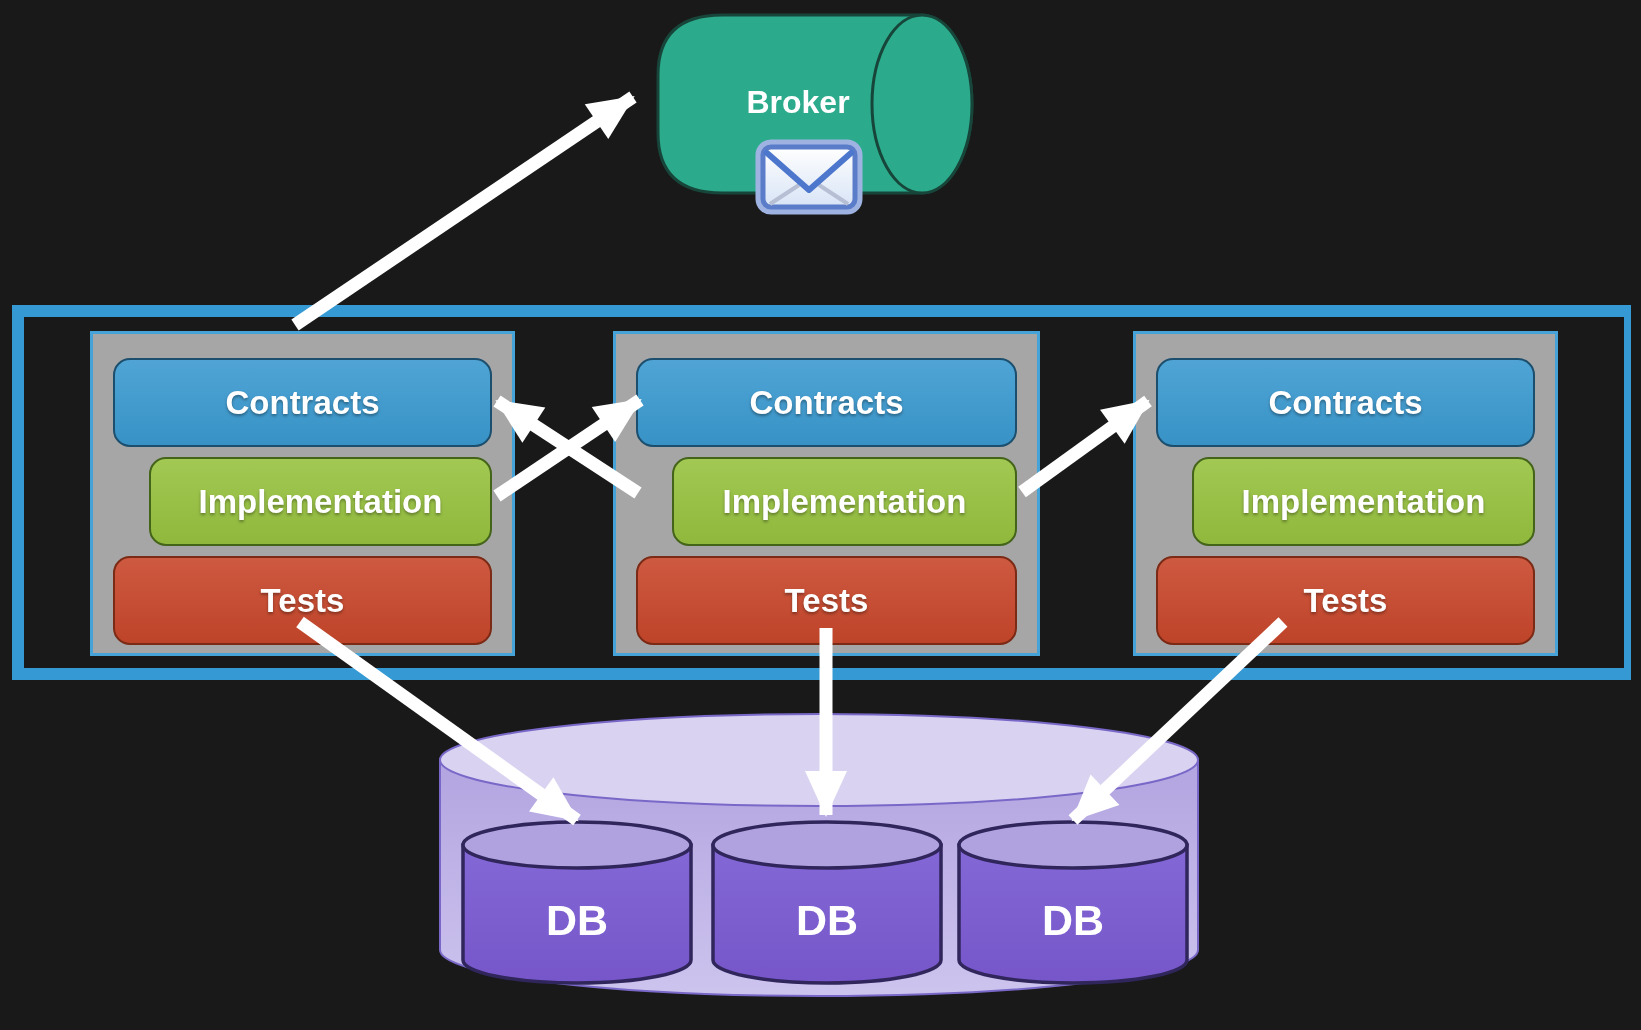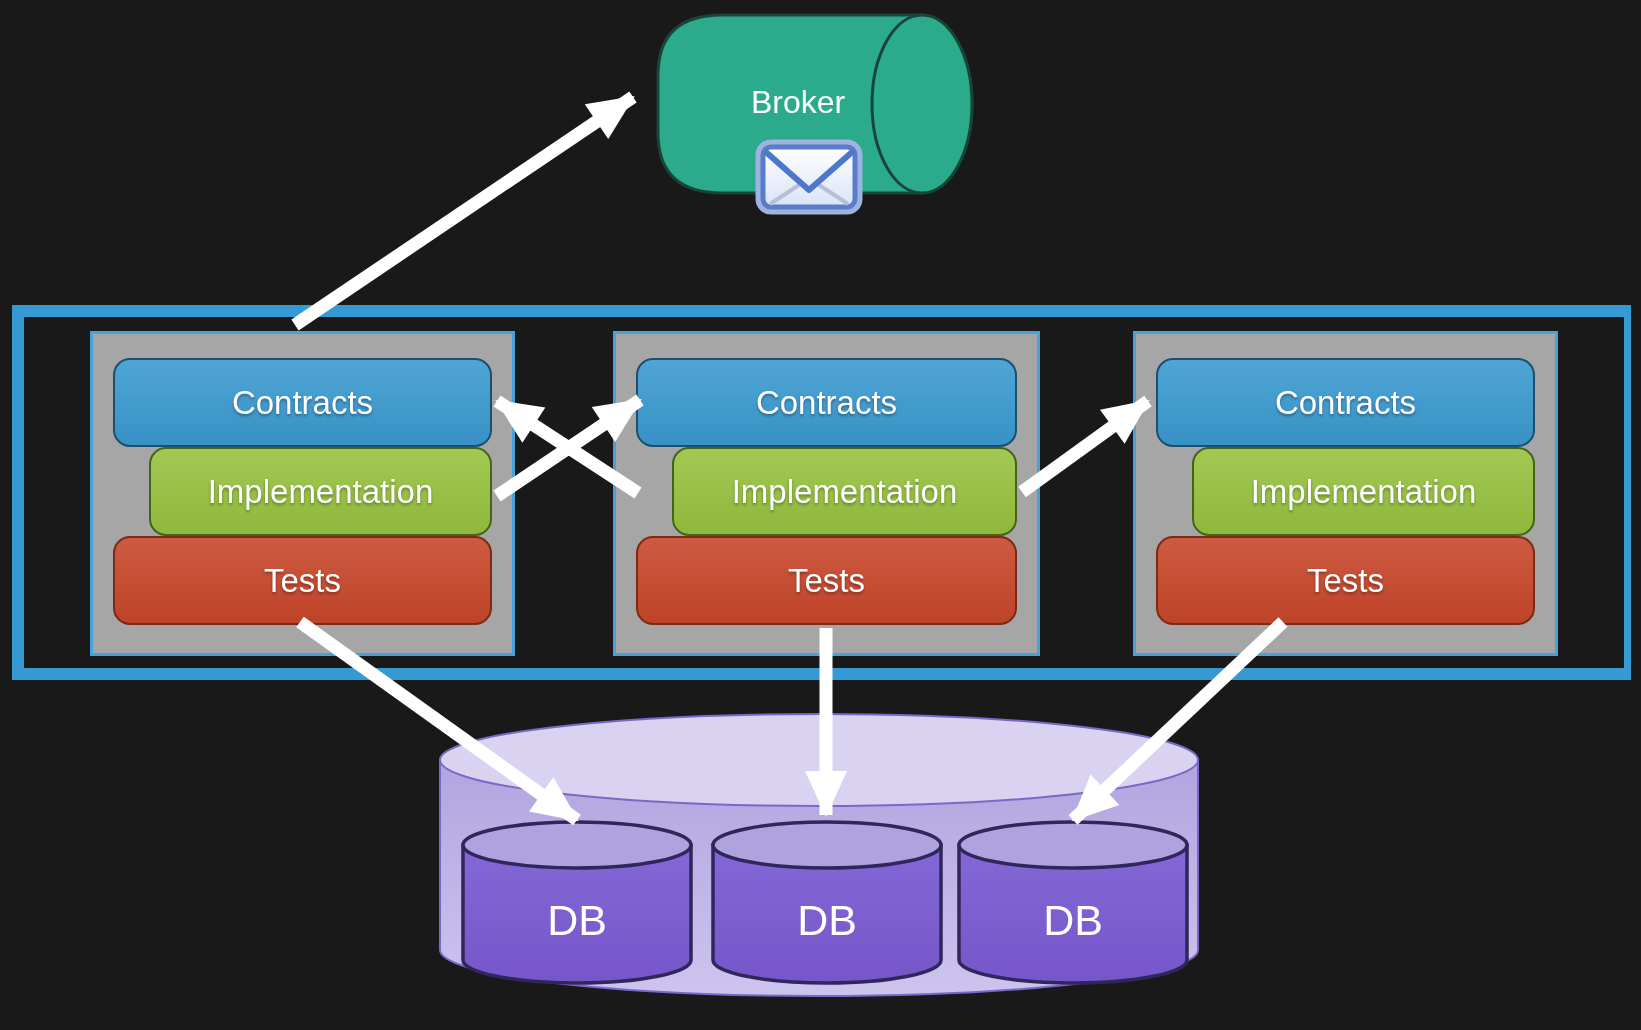--- a/index.html
+++ b/index.html
@@ -1,31 +1,32 @@
 <!DOCTYPE html>
 <html><head>
 <meta charset="utf-8">
 <style>
   html,body{margin:0;padding:0;background:#191919;}
   .canvas{
     position:relative;width:1631px;height:1030px;overflow:hidden;
     background:#191919;
     font-family:"Liberation Sans", sans-serif;
+    font-weight:bold;
   }
   
   .boundary{
     position:absolute;left:12px;top:305px;width:1624px;height:375px;
     border:12px solid #3599d3;box-sizing:border-box;background:transparent;
   }
   
   .service-box{
     position:absolute;top:331px;width:425px;height:325px;
     background:#a6a6a6;border:3px solid #46a3d8;box-sizing:border-box;
     display:flex;flex-direction:column;justify-content:flex-start;
-    padding:24px 20px 22px 20px;
+    padding:24px 20px 22px 20px;gap:10px;
   }
   .service-box.s1{left:90px;}
   .service-box.s2{left:613px;width:427px;}
   .service-box.s3{left:1133px;}
   .layer{
     height:85px;flex:0 0 85px;border-radius:17px;
     display:flex;align-items:center;justify-content:center;
     color:#ffffff;font-size:33px;
     text-shadow:0 2px 3px rgba(0,0,0,0.35);
     background-image:linear-gradient(180deg, rgba(255,255,255,0.10), rgba(0,0,0,0.05));

